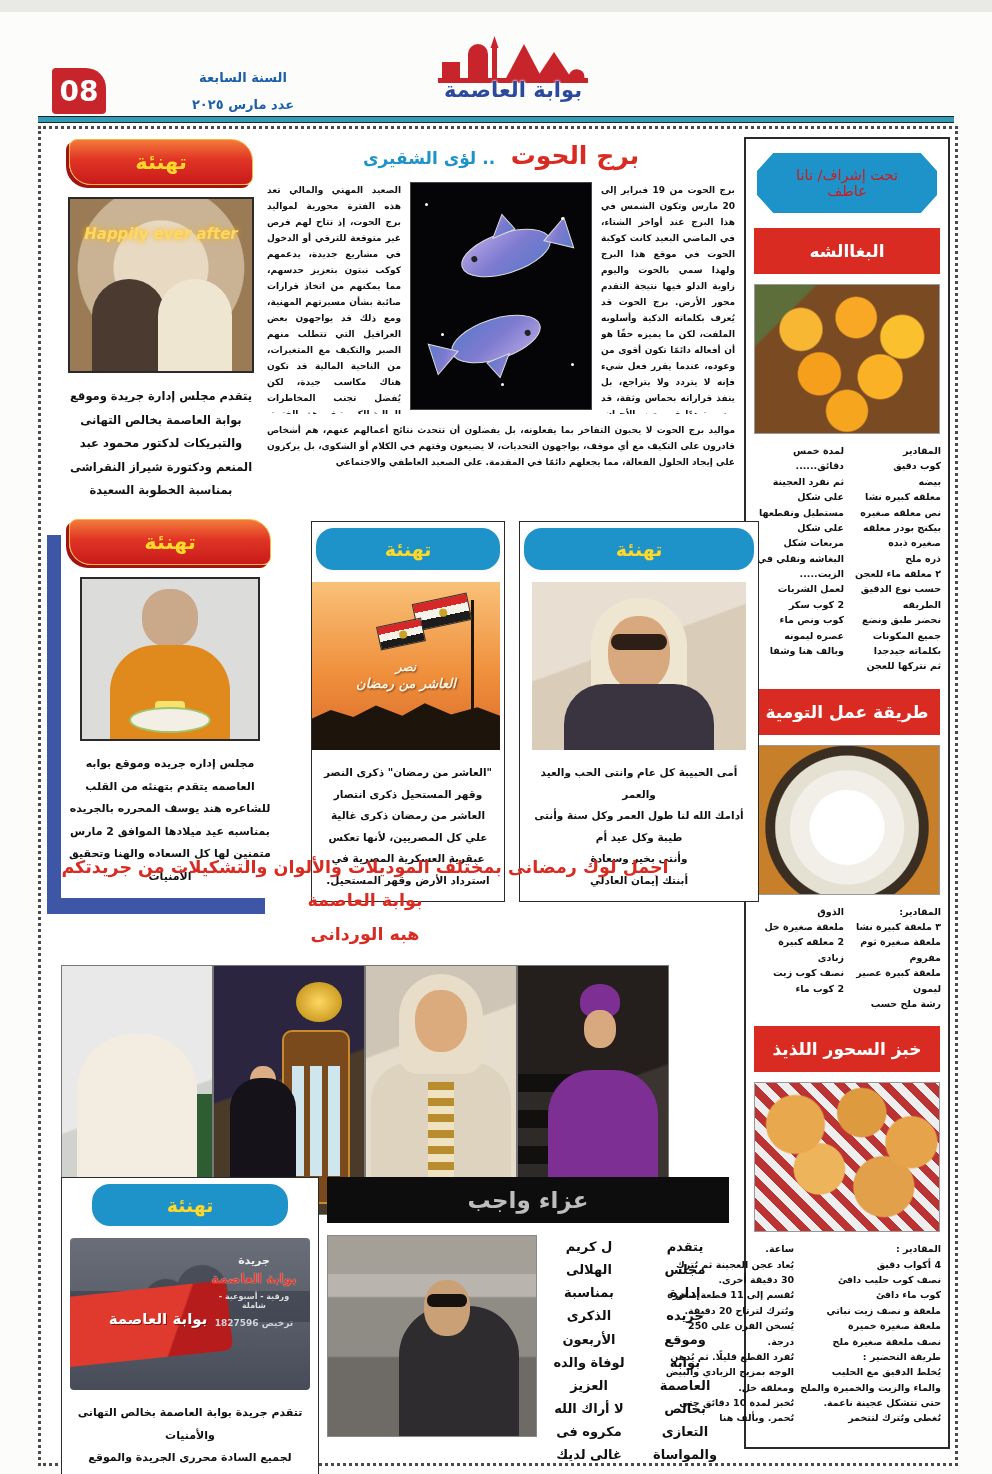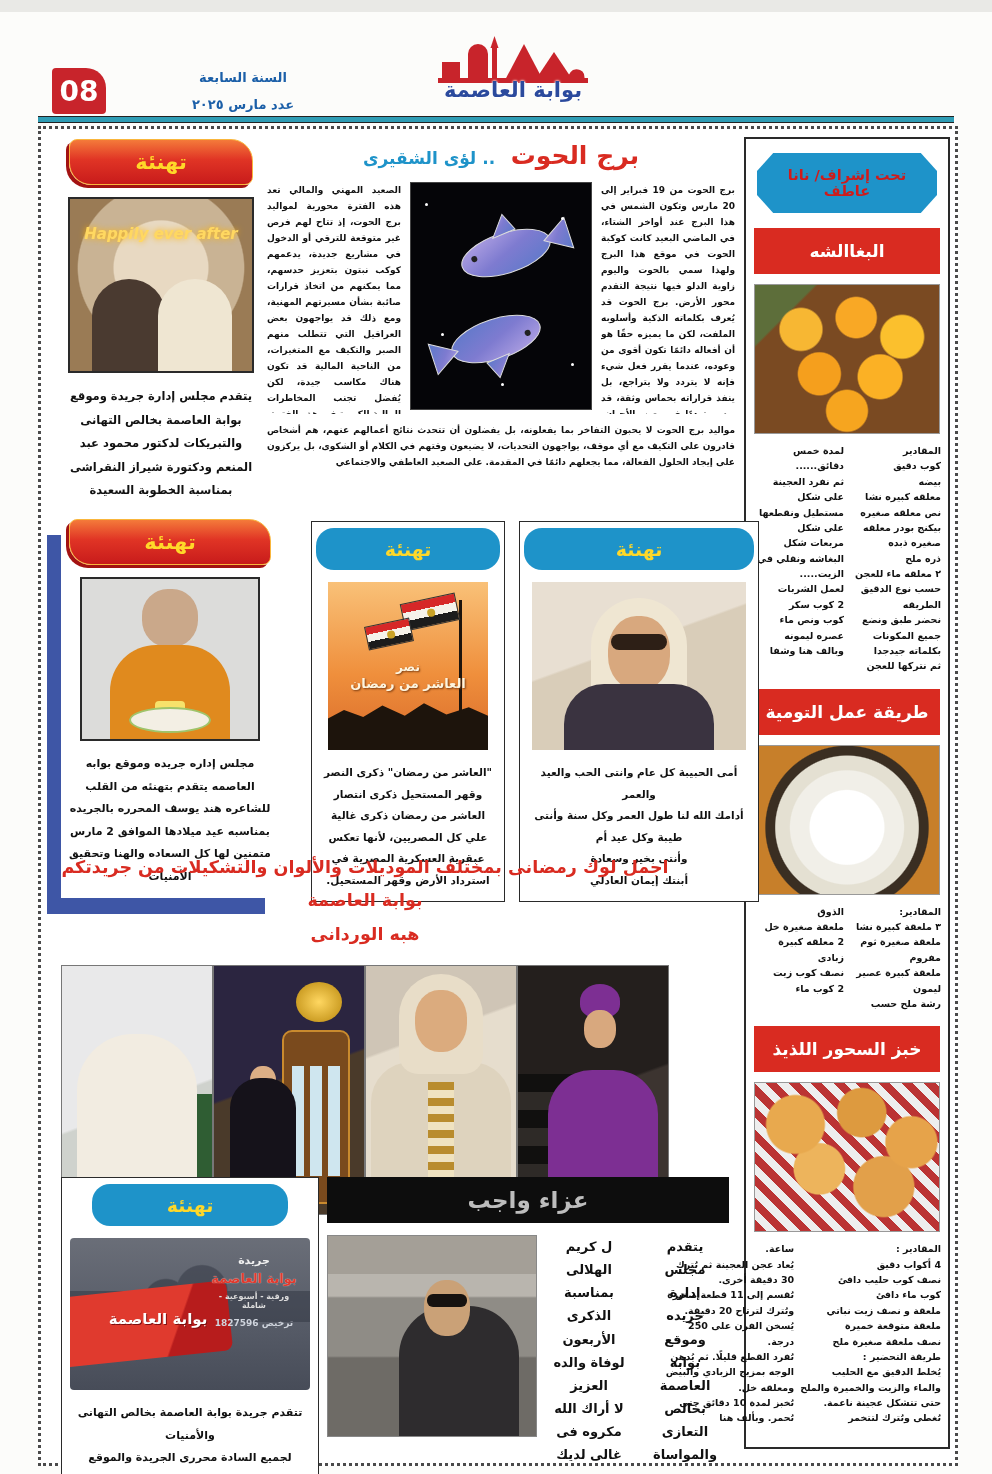--- a/index.html
+++ b/index.html
@@ -16,21 +16,21 @@
   .logo-text{font-size:21px;font-weight:800;color:#2b4a9d;text-shadow:0 0 2px #fff,0 0 3px #fff,1px 1px 0 #fff;
              margin-top:-6px;letter-spacing:1px;}
   .hdr-last{position:absolute;right:44px;top:44px;color:#c8242b;font-size:42px;font-weight:800;}
   .hdr-rule{position:absolute;left:38px;right:38px;top:104px;height:5px;background:#2f9db5;
             border-top:1.5px solid #222;border-bottom:1.5px solid #222;}
   
   .frame{position:absolute;left:38px;top:114px;width:914px;height:1334px;border:3px dotted #4a4a4a;background:#fff;}
   
   .sidebar{position:absolute;right:5px;top:8px;width:206px;height:1312px;border:2px solid #2a2a2a;
            background:#fff;padding:0 7px;box-sizing:border-box;display:flex;flex-direction:column;}
-  .badge-blue{margin:14px 4px 0;background:#1e93c9;color:#cf1b1b;font-weight:700;font-size:14.5px;
+  .badge-blue{margin:14px 4px 0;background:#1e93c9;color:#cf1b1b;font-weight:400;font-size:14.5px;
               text-align:center;padding:14px 18px;
               clip-path:polygon(9% 0,91% 0,100% 30%,100% 70%,91% 100%,9% 100%,0 70%,0 30%);}
   .banner-red{background:#d92b21;color:#fff;font-weight:800;font-size:17px;text-align:center;
               padding:13px 2px;margin:15px 1px 0;}
   .sb-photo{margin:10px 1px 0;height:148px;border:1px solid #999;position:relative;overflow:hidden;}
   .ph-baghalsha{background:
       radial-gradient(circle at 25% 30%,#f7b733 0 12%,transparent 13%),
       radial-gradient(circle at 55% 22%,#f9a825 0 13%,transparent 14%),
       radial-gradient(circle at 80% 35%,#fbc02d 0 12%,transparent 13%),
       radial-gradient(circle at 35% 60%,#f59f1d 0 14%,transparent 15%),
@@ -260,21 +260,21 @@
 
       <div class="banner-red">خبز السحور اللذيذ</div>
       <div class="sb-photo ph-bread"></div>
       <div class="ing-grid">
         <div class="ing-col">
             <div>المقادير :</div>
             <div>4 أكواب دقيق</div>
             <div>نصف كوب حليب دافئ</div>
             <div>كوب ماء دافئ</div>
             <div>ملعقة و نصف زيت نباتي</div>
-            <div>ملعقة متوقعة خميرة</div>
+            <div>ملعقة صغيرة خميرة</div>
             <div>نصف ملعقة صغيرة ملح</div>
             <div>طريقة التحضير :</div>
             <div>يُخلط الدقيق مع الحليب</div>
             <div>والماء والزيت والخميرة والملح</div>
             <div>حتى تتشكل عجينة ناعمة.</div>
             <div>تُغطى وتُترك لتتخمر</div>
           </div>
         <div class="ing-col">
             <div>ساعة.</div>
             <div>يُعاد عجن العجينة ثم تُترك</div>
@@ -359,21 +359,21 @@
         <div class="headwrap"></div>
         <div class="sweater"></div>
         <div class="candle"></div>
         <div class="cakeplate"></div>
       </div>
       <div class="greet-text" style="font-size:11px;">مجلس إداره جريده وموقع بوابه العاصمه يتقدم بتهنئه من القلب للشاعره هند يوسف المحرره بالجريده بمناسبه عيد ميلادها الموافق 2 مارس متمنين لها كل السعاده والهنا وتحقيق الأمنيات</div>
     </div>
 
     <div class="greet bordered" style="right:450px;left:auto;top:392px;width:194px;background:#fff;">
       <div class="banner-blue">تهنئة</div>
-      <div class="greet-photo ph-poster" style="width:160px;height:168px;border:none;">
+      <div class="greet-photo ph-poster" style="width:188px;height:168px;border:none;font-style:italic;">
         <div class="flagpole" style="right:26px;top:18px;height:120px;"></div>
         <div class="flag" style="right:30px;top:16px;"></div>
         <div class="flag" style="right:76px;top:40px;width:44px;height:22px;"></div>
         <div class="poster-title" style="top:78px;font-size:12px;">نصر</div>
         <div class="poster-title" style="top:94px;font-size:13px;">العاشر من رمضان</div>
         <div class="poster-ground"></div>
       </div>
       <div class="greet-text" style="font-size:10.5px;">"العاشر من رمضان" ذكرى النصر وقهر المستحيل ذكرى انتصار العاشر من رمضان ذكرى غالية علي كل المصريين، لأنها تعكس عبقرية العسكرية المصرية في استرداد الأرض وقهر المستحيل.</div>
     </div>
 

